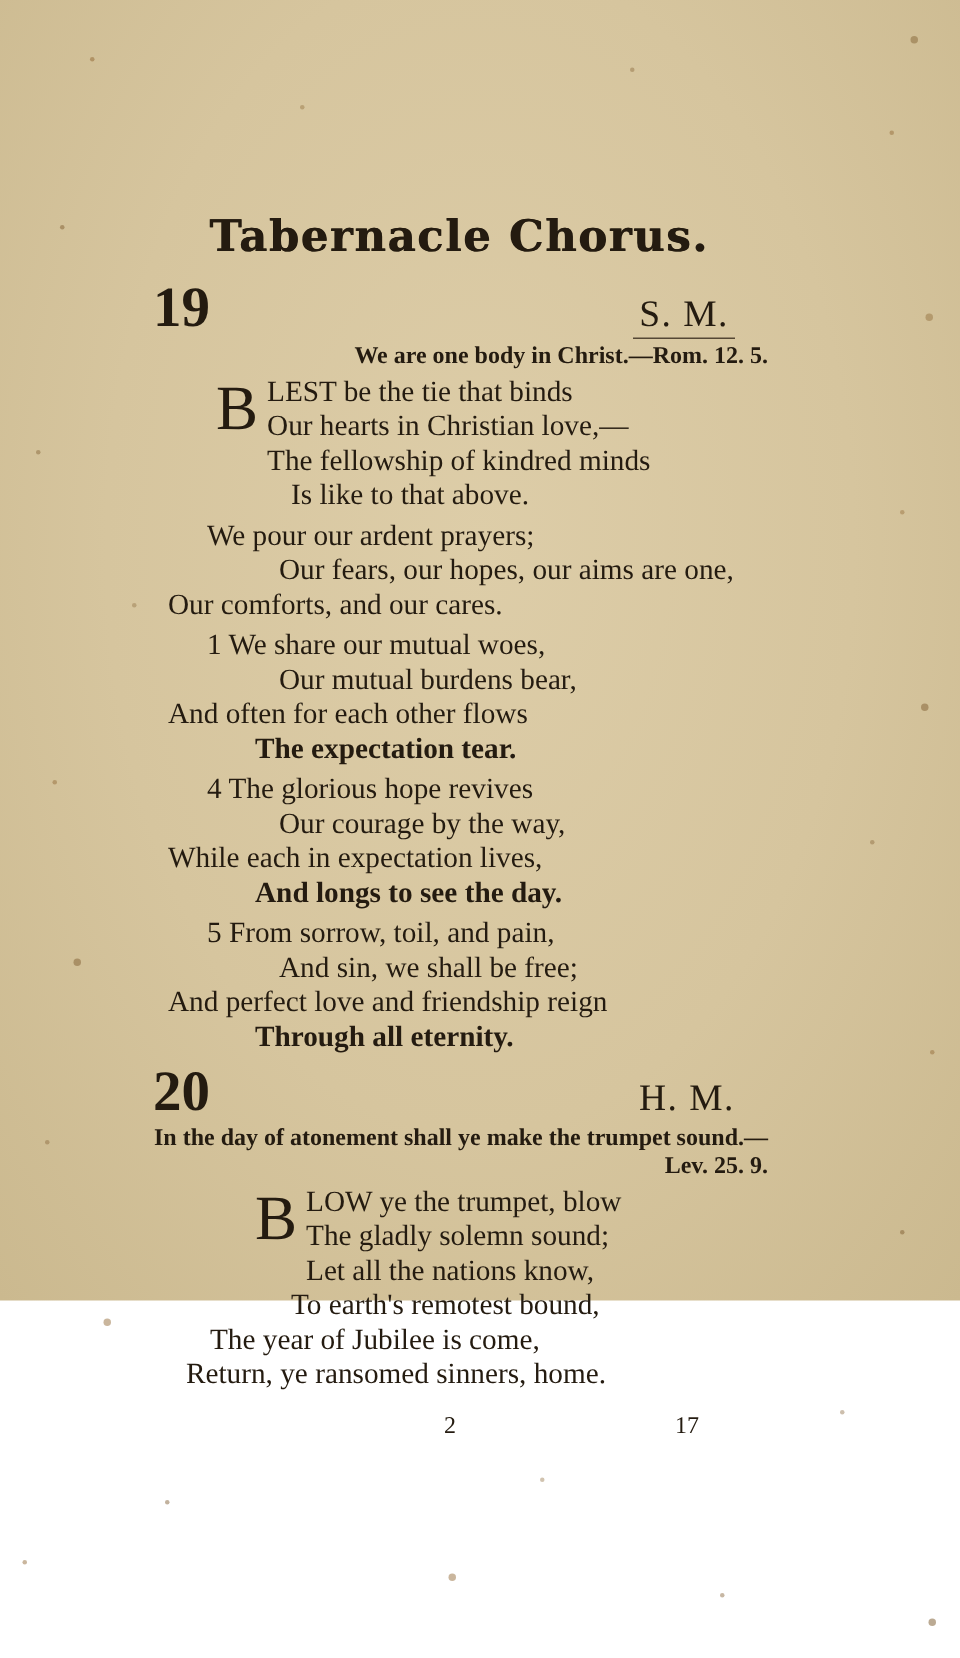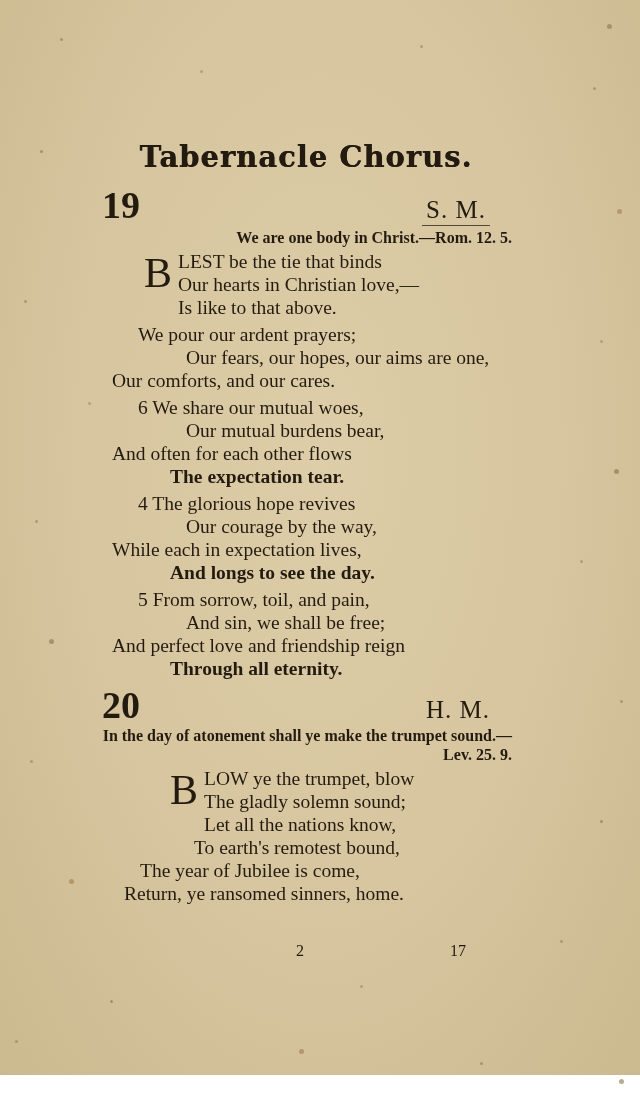--- a/index.html
+++ b/index.html
@@ -2,21 +2,21 @@
 <html><head>
 <meta charset="utf-8">
 <style>
   html,body{margin:0;padding:0;}
   body{
     width:640px;height:1105px;
     font-family:"Liberation Serif","DejaVu Serif",serif;
     overflow:hidden;
   }
   .page{
-    position:relative;width:640px;height:1075px;
+    position:relative;width:640px;height:867px;
     background:radial-gradient(ellipse at 50% 42%, #ddcda8 0%, #d6c59e 55%, #cbb98f 100%);
     color:#241b10;
   }
   .speckles{
     position:absolute;left:0;top:0;width:3px;height:3px;border-radius:50%;
     background:transparent;pointer-events:none;
     box-shadow:
       60px 38px 0 0 rgba(150,110,60,.55),
       608px 25px 0 1px rgba(125,90,45,.45),
       593px 87px 0 0 rgba(150,110,60,.5),
@@ -98,31 +98,32 @@
       <div class="hymn-header">
         <span class="hymn-number">19</span>
         <span class="hymn-meter rule-under">S. M.</span>
       </div>
       <p class="epigraph">We are one body in Christ.—Rom. 12. 5.</p>
 
       <div class="verse vd19">
         <span class="dropcap">B</span>
         <div class="line">LEST be the tie that binds</div>
         <div class="line">Our hearts in Christian love,—</div>
+        <div class="line">The fellowship of kindred minds</div>
         <div class="line">Is like to that above.</div>
       </div>
 
       <div class="verse std">
         <div class="line">We pour our ardent prayers;</div>
         <div class="line">Our fears, our hopes, our aims are one,</div>
         <div class="line">Our comforts, and our cares.</div>
       </div>
 
       <div class="verse std">
-        <div class="line">6 We share our mutual woes,</div>
+        <div class="line">1 We share our mutual woes,</div>
         <div class="line">Our mutual burdens bear,</div>
         <div class="line">And often for each other flows</div>
         <div class="line">The expectation tear.</div>
       </div>
 
       <div class="verse std">
         <div class="line">4 The glorious hope revives</div>
         <div class="line">Our courage by the way,</div>
         <div class="line">While each in expectation lives,</div>
         <div class="line">And longs to see the day.</div>

